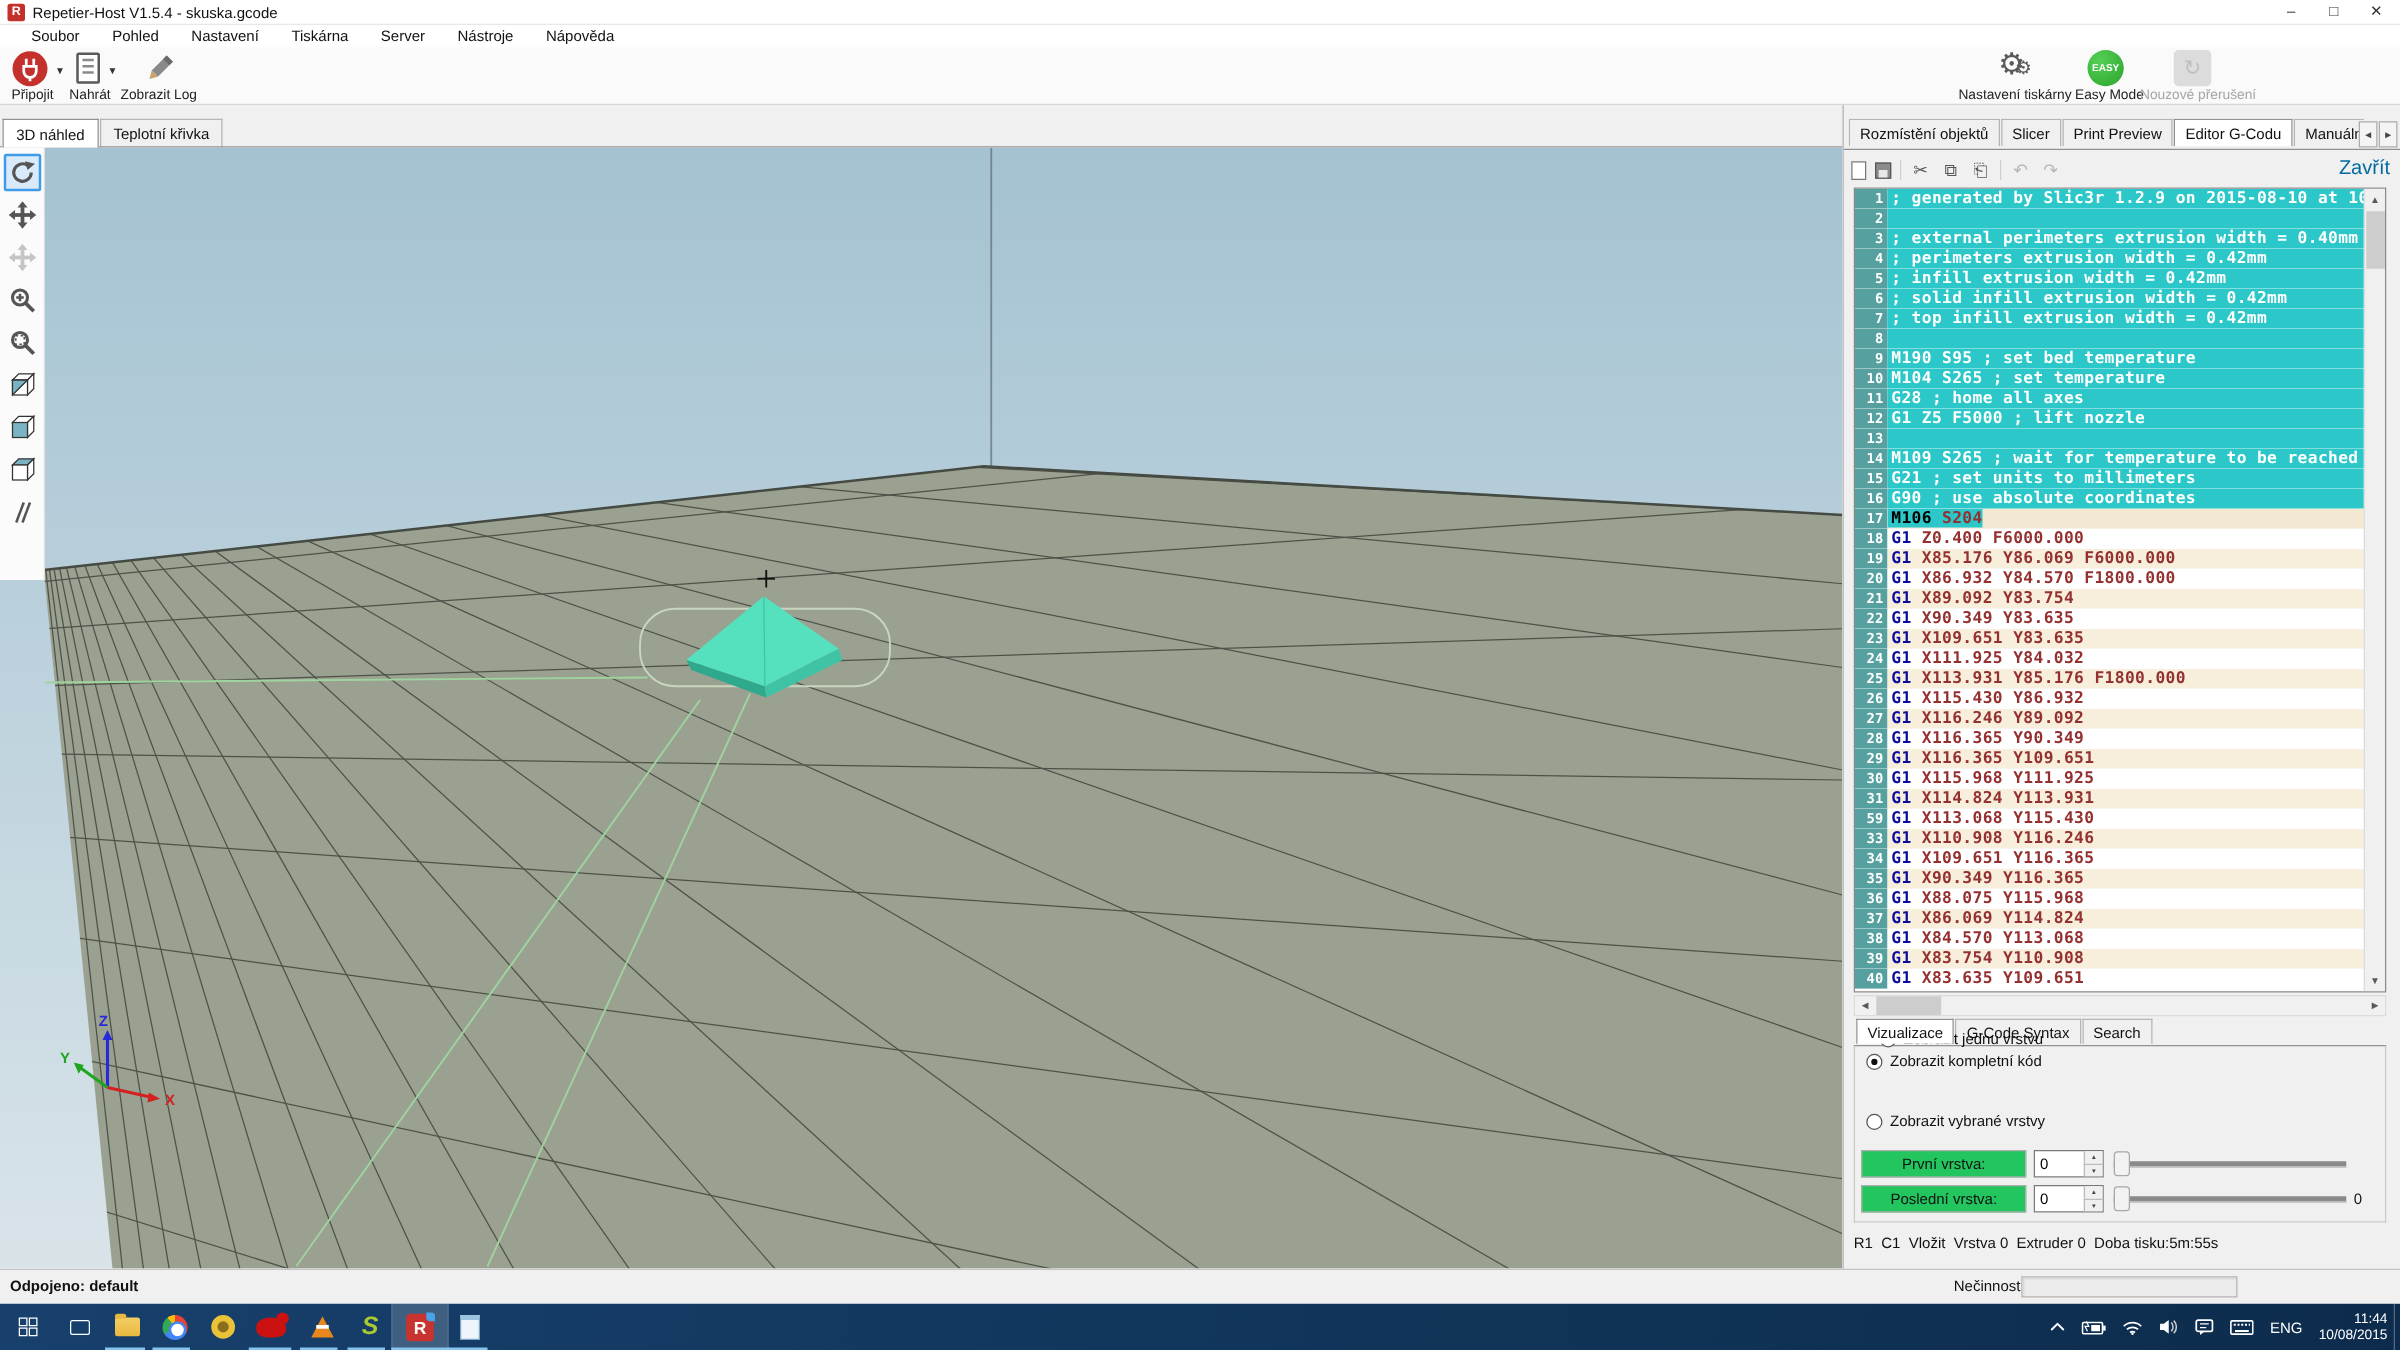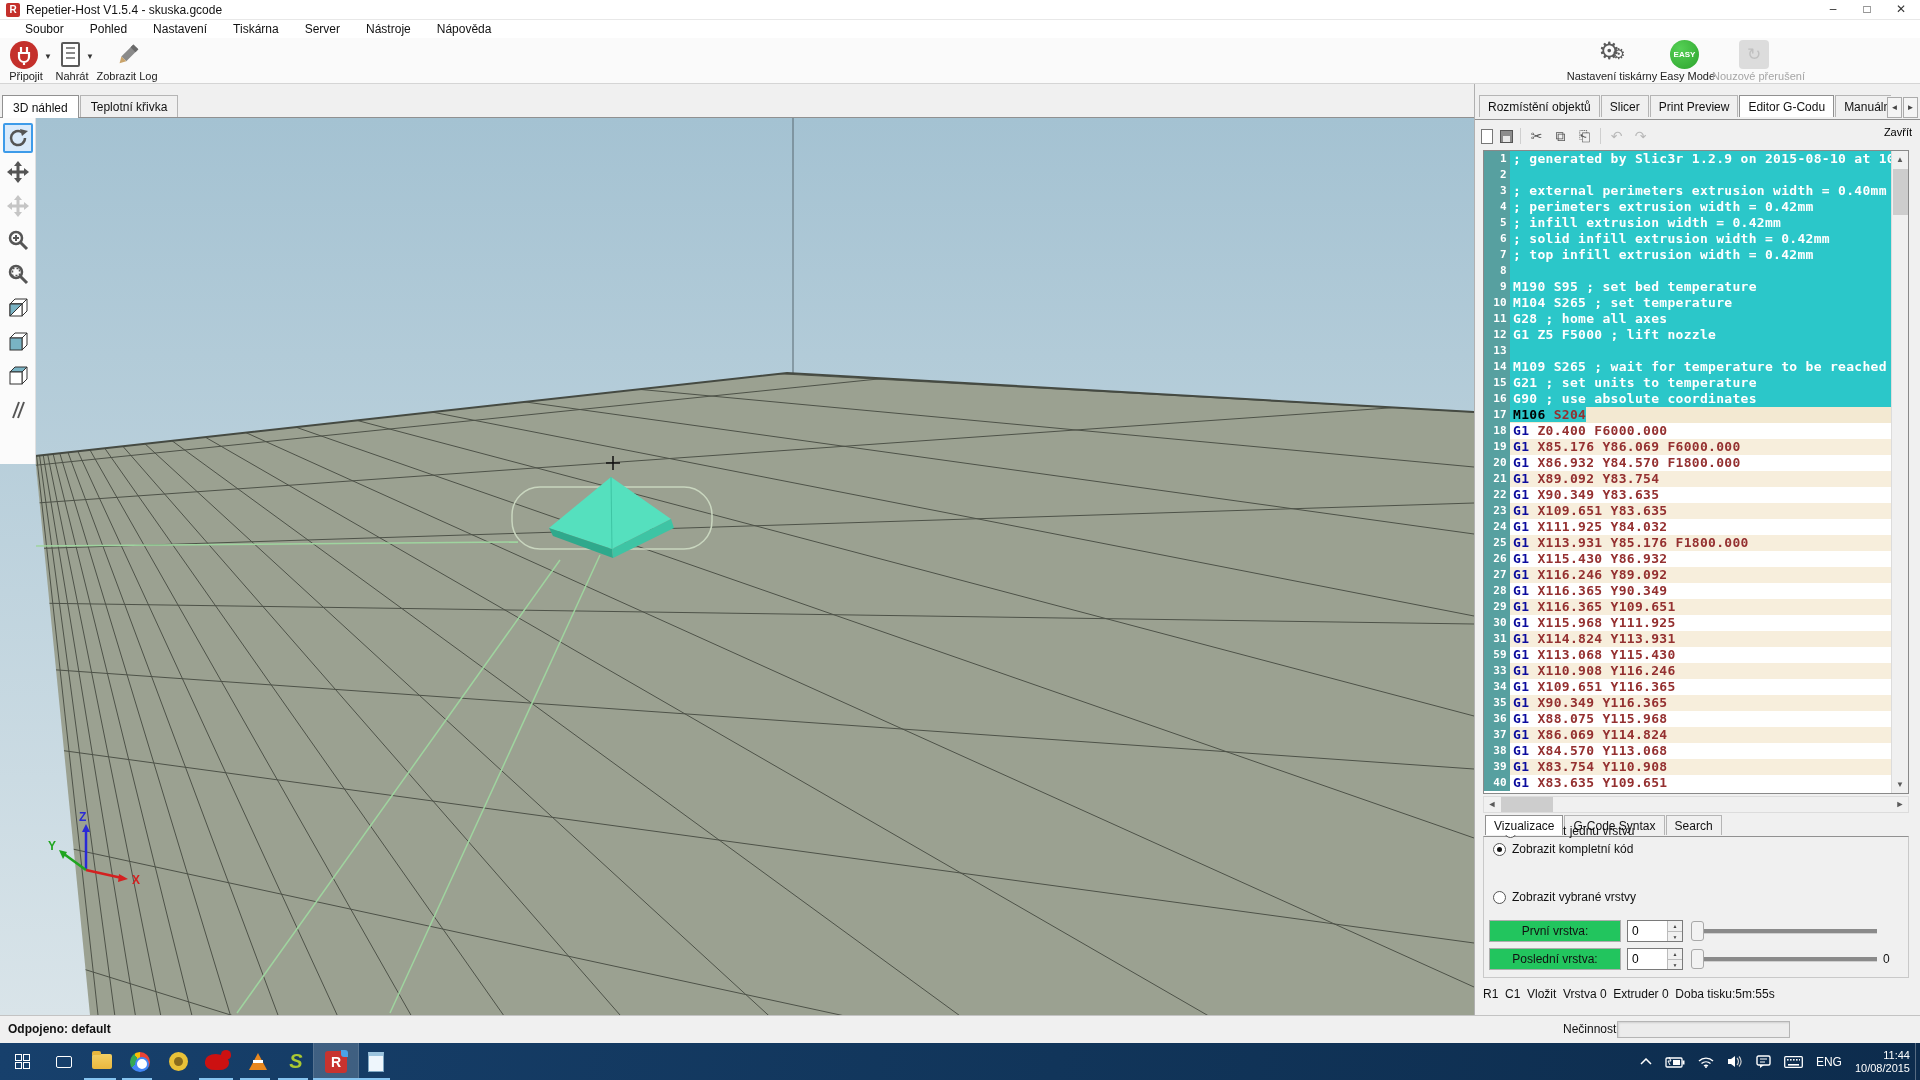--- a/index.html
+++ b/index.html
@@ -60,21 +60,21 @@
   .scrollarrow { position:absolute; top:13px; width:15px; height:21px; background:#f4f4f4; border:1px solid #ababab; font-size:8px; color:#444; text-align:center; line-height:20px; }
   #rtab-left { left:412px; } #rtab-right { left:428px; }
 
   #ed-toolbar { position:absolute; left:6px; top:40px; width:434px; height:24px; display:flex; align-items:center; gap:7px; }
   .ed-ico { font-size:14px; color:#555; width:17px; text-align:center; }
   .ed-ico.dim { color:#b8b8b8; }
   .ed-sep { width:1px; height:16px; background:#cfcfcf; }
   #ed-new { width:12px; height:15px; background:#fff; border:1px solid #777; }
   #ed-save { width:13px; height:13px; background:#8c8c8c; border:1px solid #555; position:relative; }
   #ed-save::after { content:""; position:absolute; left:2px; top:5px; width:7px; height:6px; background:#e8e8e8; }
-  #ed-close { position:absolute; right:8px; top:42px; font-size:11px; color:#000000;text-align:center; }
+  #ed-close { position:absolute; right:8px; top:42px; font-size:16px; color:#0369a1;text-align:center; }
 
   
   #editor { position:absolute; left:8px; top:66px; width:426px; height:644px; background:#fff; border:1px solid #898989; overflow:hidden; }
   .row { display:flex; height:16px; line-height:16px; font-family:"DejaVu Sans Mono","Liberation Mono",monospace; font-size:13px; font-weight:bold; letter-spacing:0.3px; white-space:pre; overflow:hidden; }
   .ln { flex:0 0 26px; background:#57A0A0; color:#fff; font-size:11px; text-align:right; padding-right:3px; }
   .code { flex:1 1 auto; padding-left:3px; overflow:hidden; }
   .row.even .code { background:#ffffff; }
   .row.odd  .code { background:#F7EEDC; }
   .row.sel  .code { background:#2BC7C9; color:#ffffff; }
   .row.cur  .code { background:#F3E9D2; }
@@ -400,21 +400,21 @@
         <div class="row sel"><span class="ln">5</span><span class="code"><span>; infill extrusion width = 0.42mm</span></span></div>
         <div class="row sel"><span class="ln">6</span><span class="code"><span>; solid infill extrusion width = 0.42mm</span></span></div>
         <div class="row sel"><span class="ln">7</span><span class="code"><span>; top infill extrusion width = 0.42mm</span></span></div>
         <div class="row sel"><span class="ln">8</span><span class="code"><span></span></span></div>
         <div class="row sel"><span class="ln">9</span><span class="code"><span>M190 S95 ; set bed temperature</span></span></div>
         <div class="row sel"><span class="ln">10</span><span class="code"><span>M104 S265 ; set temperature</span></span></div>
         <div class="row sel"><span class="ln">11</span><span class="code"><span>G28 ; home all axes</span></span></div>
         <div class="row sel"><span class="ln">12</span><span class="code"><span>G1 Z5 F5000 ; lift nozzle</span></span></div>
         <div class="row sel"><span class="ln">13</span><span class="code"><span></span></span></div>
         <div class="row sel"><span class="ln">14</span><span class="code"><span>M109 S265 ; wait for temperature to be reached</span></span></div>
-        <div class="row sel"><span class="ln">15</span><span class="code"><span>G21 ; set units to temperature</span></span></div>
+        <div class="row sel"><span class="ln">15</span><span class="code"><span>G21 ; set units to millimeters</span></span></div>
         <div class="row sel"><span class="ln">16</span><span class="code"><span>G90 ; use absolute coordinates</span></span></div>
         <div class="row cur"><span class="ln">17</span><span class="code"><span class="selpart"><span class="cmd">M106</span><span class="prm"> S204</span></span></span></div>
         <div class="row even"><span class="ln">18</span><span class="code"><span class="cmd">G1</span><span class="prm"> Z0.400</span><span class="prm"> F6000.000</span></span></div>
         <div class="row odd"><span class="ln">19</span><span class="code"><span class="cmd">G1</span><span class="prm"> X85.176</span><span class="prm"> Y86.069</span><span class="prm"> F6000.000</span></span></div>
         <div class="row even"><span class="ln">20</span><span class="code"><span class="cmd">G1</span><span class="prm"> X86.932</span><span class="prm"> Y84.570</span><span class="prm"> F1800.000</span></span></div>
         <div class="row odd"><span class="ln">21</span><span class="code"><span class="cmd">G1</span><span class="prm"> X89.092</span><span class="prm"> Y83.754</span></span></div>
         <div class="row even"><span class="ln">22</span><span class="code"><span class="cmd">G1</span><span class="prm"> X90.349</span><span class="prm"> Y83.635</span></span></div>
         <div class="row odd"><span class="ln">23</span><span class="code"><span class="cmd">G1</span><span class="prm"> X109.651</span><span class="prm"> Y83.635</span></span></div>
         <div class="row even"><span class="ln">24</span><span class="code"><span class="cmd">G1</span><span class="prm"> X111.925</span><span class="prm"> Y84.032</span></span></div>
         <div class="row odd"><span class="ln">25</span><span class="code"><span class="cmd">G1</span><span class="prm"> X113.931</span><span class="prm"> Y85.176</span><span class="prm"> F1800.000</span></span></div>

